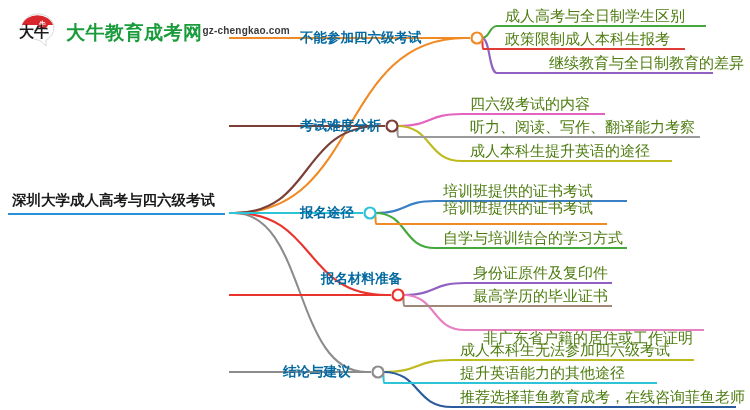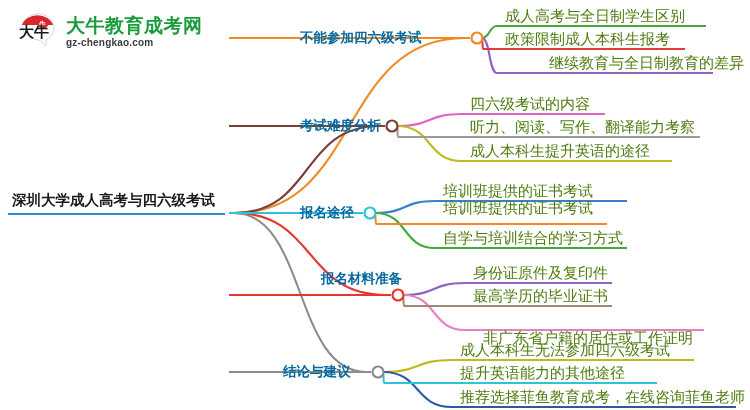--- a/index.html
+++ b/index.html
@@ -27,21 +27,21 @@
     gap: 6px;
   }
   #logo-mark {
     position: relative;
     width: 44px;
     height: 44px;
     flex: 0 0 auto;
   }
   #logo-text-block {
     display: flex;
-    flex-direction: column;
+    flex-direction: row;
     justify-content: center;
     line-height: 1;
   }
   #logo-title {
     font-size: 19px;
     font-weight: bold;
     color: #1a9c3c;
     letter-spacing: 0.5px;
     white-space: nowrap;
   }

